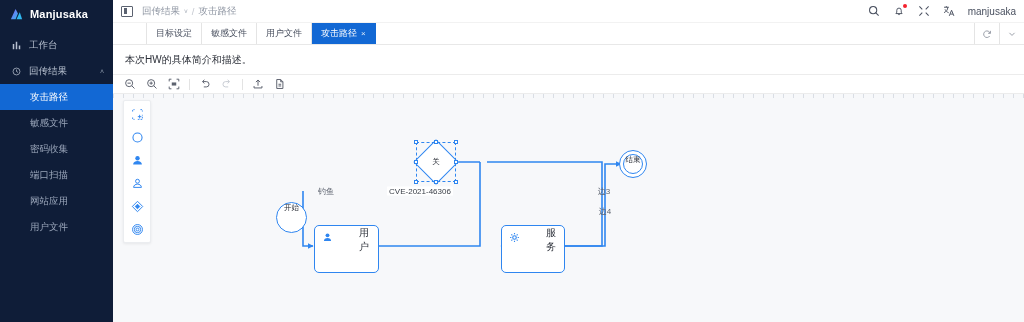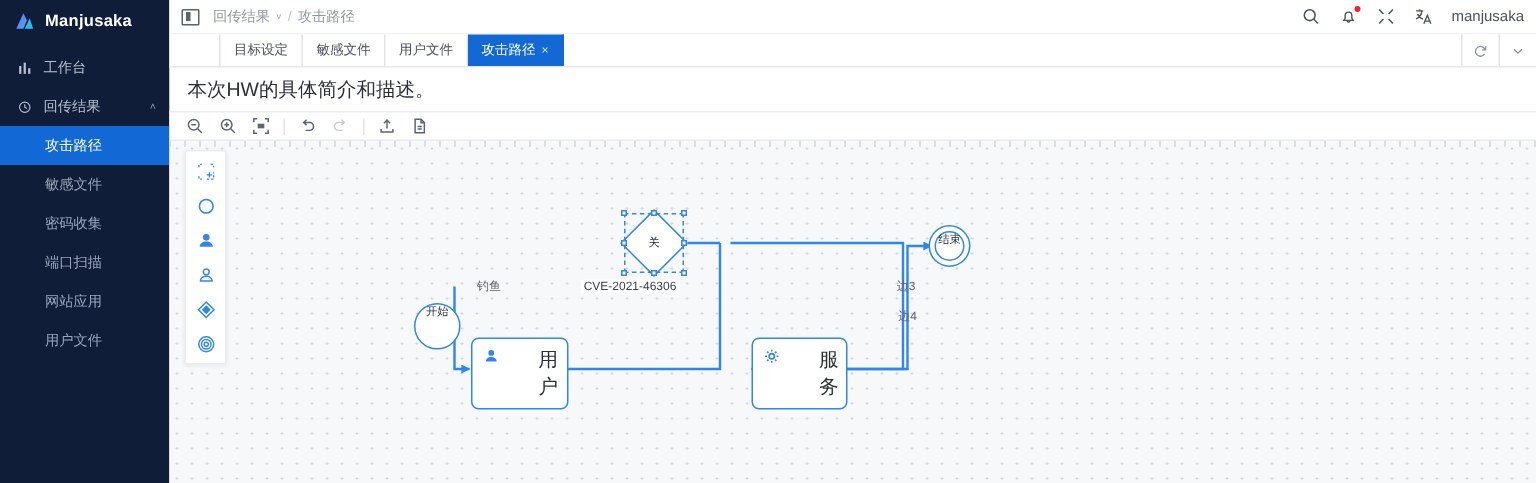--- a/index.html
+++ b/index.html
@@ -87,21 +87,21 @@
   .tab.active { background: #1268d4; color: #ffffff; border-right-color: #1268d4; }
   .tab .tab-close { font-size: 8px; opacity: .85; }
   .tab-right { margin-left: auto; display: flex; align-items: stretch; }
   .tab-btn {
     width: 25px; display: flex; align-items: center; justify-content: center;
     border-left: 1px solid #e4e4e4; color: #8a909c; font-size: 9px; cursor: pointer;
   }
 
   .desc {
     flex: 0 0 29px; display: flex; align-items: center;
-    padding-left: 12px; font-size: 13px; color: #2b2f38;
+    padding-left: 12px; font-size: 10px; color: #2b2f38;
   }
 
   .canvas-wrap { flex: 1 1 auto; display: flex; flex-direction: column; min-height: 0; }
   .canvas-toolbar {
     height: 20px; flex: 0 0 20px; display: flex; align-items: center;
     gap: 0; padding-left: 6px; border-top: 1px solid #ececec;
     border-bottom: 1px solid #ececec; background: #ffffff;
   }
   .tb-btn {
     width: 22px; height: 18px; display: flex; align-items: center;
@@ -139,22 +139,22 @@
 
   .edge-label {
     position: absolute; transform: translate(-50%, -50%);
     background: #ffffff; padding: 0 2px; font-size: 8px;
     color: #3b4049; white-space: nowrap;
   }
   .edge-label.plain { background: transparent; color: #5d636f; }
 
   .node-box {
     position: absolute; background: #ffffff; border: 1.4px solid #2f86f0;
-    border-radius: 5px; display: flex; align-items: center;
-    justify-content: center; font-size: 13px; color: #2b2f38; padding-left: 44px;
+    border-radius: 5px; display: flex; 
+    justify-content: center; font-size: 10px; color: #2b2f38; padding-left: 44px;
   }
   .node-box .nb-ico {
     position: absolute; left: 7px; top: 6px; color: #2f86f0;
     display: inline-flex;
   }
   .node-circle {
     position: absolute; border: 1.4px solid #2f86f0; border-radius: 50%;
     background: #ffffff; display: flex; align-items: flex-start;
     justify-content: center; font-size: 7.5px; color: #2b2f38;
   }

